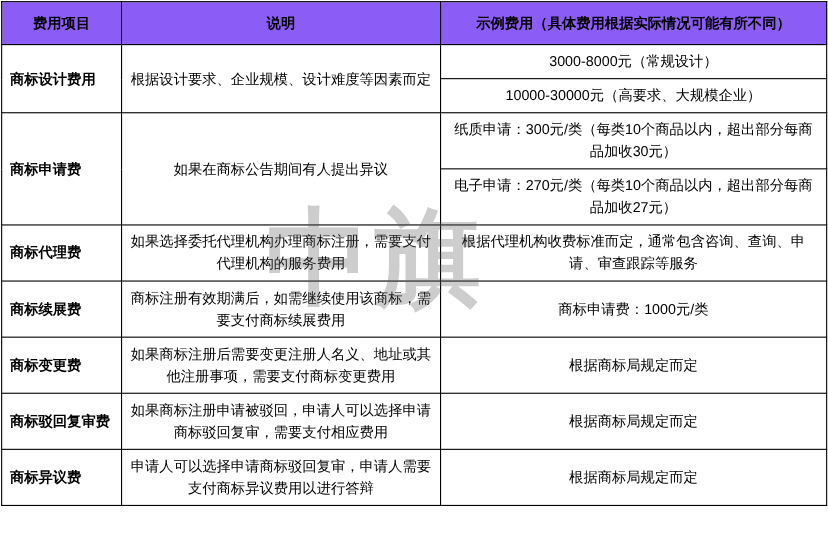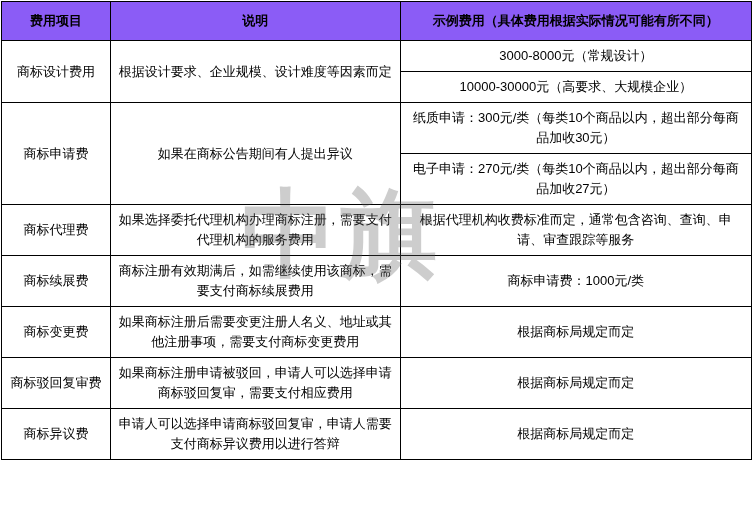--- a/index.html
+++ b/index.html
@@ -40,22 +40,21 @@
     text-align: center;
     font-weight: bold;
     height: 28px;
     padding: 3px 6px;
   }
   .col-item { width: 108px; }
   .col-desc { width: 287px; }
   .col-fee  { width: 348px; }
 
   td.item-cell {
-    text-align: center;
-    font-weight: normal;
+    font-weight: bold;
     white-space: normal;
     margin-top: 12px;
   }
   td.desc-cell {
     text-align: center;
   }
   td.fee-cell {
     text-align: center;
   }
   .watermark {

